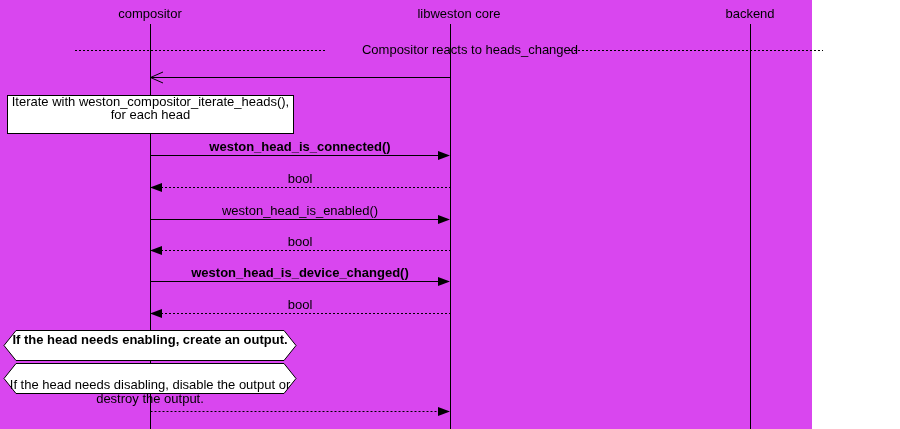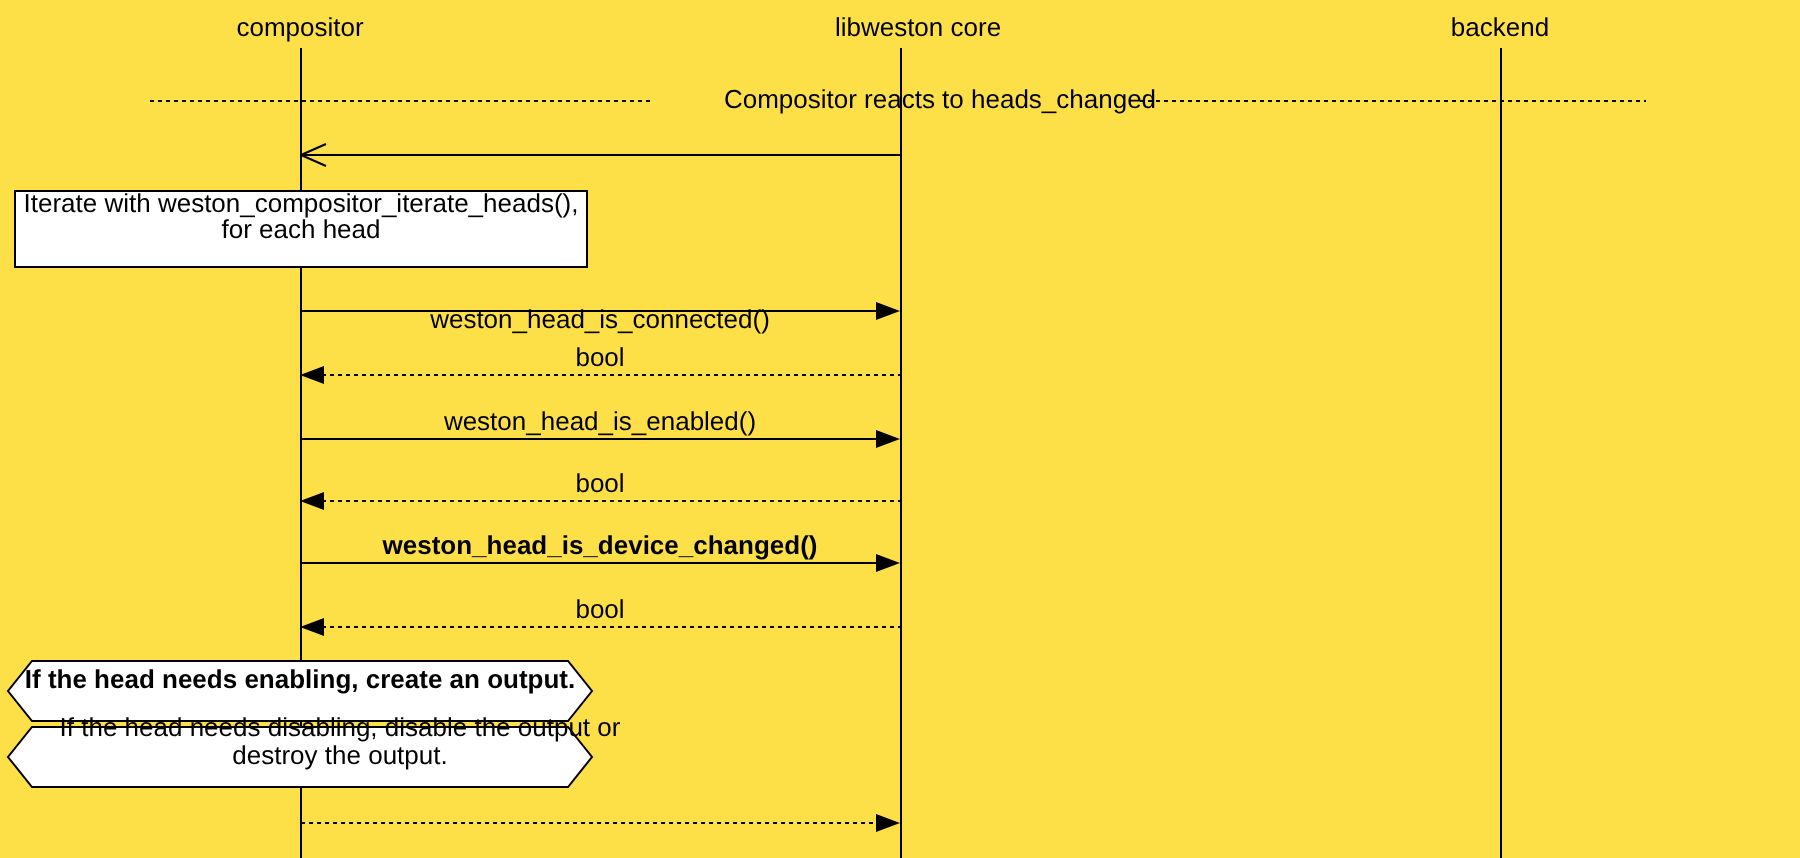--- a/index.html
+++ b/index.html
@@ -5,22 +5,22 @@
   html, body { margin: 0; padding: 0; }
   body {
     width: 900px; height: 429px;
     background: #ffffff;
     font-family: "Liberation Sans", "DejaVu Sans", sans-serif;
     color: #000000;
     overflow: hidden;
   }
   #diagram {
     position: relative;
-    width: 900px; height: 429px;
-    background: #fde047;
+    width: 812px; height: 429px;
+    background: #d946ef;
   }
   #wires {
     position: absolute;
     left: 0; top: 0;
     z-index: 0;
   }
   .label {
     position: absolute;
     z-index: 2;
     font-size: 13px;
@@ -101,25 +101,25 @@
     <line x1="150.5" y1="411.5" x2="444" y2="411.5" stroke="#000" stroke-width="1" stroke-dasharray="2,2"></line>
     <polygon points="450,411.5 438,407 438,416" fill="#000"></polygon>
   </svg>
 
   <div class="label actor-label" style="left:150px; top:7px;">compositor</div>
   <div class="label actor-label" style="left:459px; top:7px;">libweston core</div>
   <div class="label actor-label" style="left:750px; top:7px;">backend</div>
 
   <div class="label divider-label" style="top:43px;">Compositor reacts to heads_changed</div>
 
-  <div class="label msg-label" style="top:153px;">weston_head_is_connected()</div>
+  <div class="label msg-label" style="top:140px;font-weight:bold;">weston_head_is_connected()</div>
   <div class="label msg-label" style="top:172px;">bool</div>
   <div class="label msg-label" style="top:204px;">weston_head_is_enabled()</div>
   <div class="label msg-label" style="top:235px;">bool</div>
   <div class="label msg-label" style="top:266px;font-weight:bold;">weston_head_is_device_changed()</div>
   <div class="label msg-label" style="top:298px;">bool</div>
 
   <div class="label note-label">Iterate with weston_compositor_iterate_heads(), for each head</div>
 
   <div class="label cond-label" style="top:333px;font-weight:bold;">If the head needs enabling, create an output.</div>
-  <div class="label cond-label" style="top:357px;margin-left:20px;">If the head needs disabling, disable the output or destroy the output.</div>
+  <div class="label cond-label" style="top:378px;">If the head needs disabling, disable the output or destroy the output.</div>
 
 </div>
 
 </body></html>

